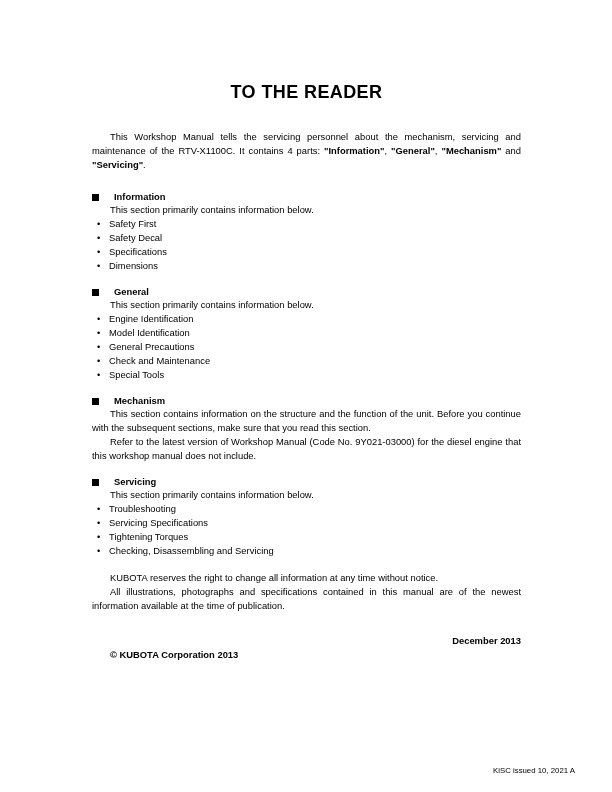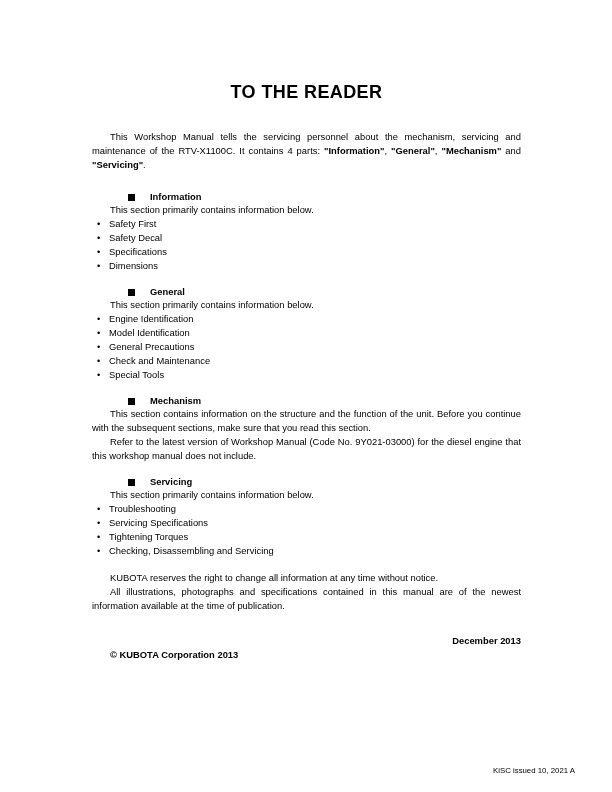--- a/index.html
+++ b/index.html
@@ -36,21 +36,20 @@
     text-align: justify;
     text-indent: 18px;
   }
   .intro { margin-bottom: 19px; }
   .section { margin-bottom: 13px; }
   .section-heading {
     display: flex;
     align-items: center;
     font-weight: bold;
     height: 12px;
-    margin-left: 36px;
   }
   .square {
     display: inline-block;
     width: 7px;
     height: 7px;
     background: #000000;
     margin-right: 15px;
     flex: 0 0 auto;
   }
   .bullet-item { padding-left: 5px; }

